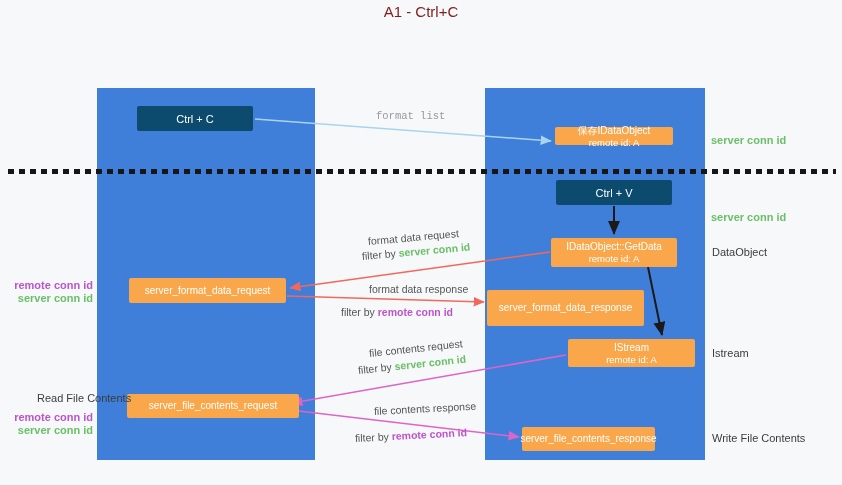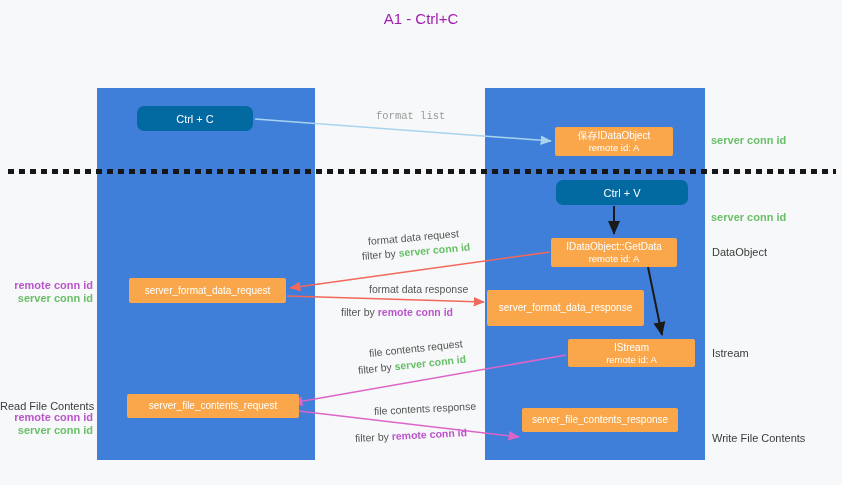--- a/index.html
+++ b/index.html
@@ -1,34 +1,34 @@
 <!DOCTYPE html>
 <html><head>
 <meta charset="utf-8">
 <style>
   html,body{margin:0;padding:0;}
   body{background:#f7f8f9;font-family:"Liberation Sans", sans-serif;}
   .canvas{position:relative;width:842px;height:485px;background:#f7f8f9;overflow:hidden;}
 
-  .title{position:absolute;left:321px;top:8px;width:200px;text-align:center;color:#a21caf;font-size:15px;line-height:21px;}
+  .title{position:absolute;left:321px;top:1px;width:200px;text-align:center;color:#7f1d1d;font-size:15px;line-height:21px;}
 
   .lane-header{position:absolute;width:140px;text-align:center;color:#4a4a4a;font-size:11px;line-height:14px;}
 
   .lane{position:absolute;background:#3f7fd9;}
   .lane-left{left:97px;top:88px;width:218px;height:372px;}
   .lane-right{left:485px;top:88px;width:220px;height:372px;}
 
   .divider{position:absolute;left:8px;top:169px;width:828px;height:5px;z-index:3;
     background:repeating-linear-gradient(90deg,#161616 0 6px,transparent 6px 11px);}
 
   .arrows{position:absolute;left:0;top:0;z-index:4;pointer-events:none;}
 
   .box{position:absolute;z-index:5;display:flex;flex-direction:column;align-items:center;justify-content:center;
        color:#fff;text-align:center;border-radius:2px;}
-  .box-green{background:#0369a1;font-size:11px;border-radius:7px;}
+  .box-green{background:#0c4a6e;font-size:11px;}
   .box-orange{background:#f9a74a;}
   .box .l1{font-size:10px;line-height:13px;}
   .box .l2{font-size:9.5px;line-height:12px;}
   .box .single{font-size:10px;line-height:12px;}
 
   .slabel{position:absolute;z-index:6;font-size:11px;color:#3c3c3c;white-space:nowrap;}
   .left-col{left:0;width:93px;text-align:right;}
   .green-t{color:#6abf69;font-weight:bold;}
   .purple-t{color:#bb55cc;font-weight:bold;}
 
@@ -76,26 +76,26 @@
     <line x1="287" y1="296" x2="484" y2="302" stroke="#f2695c" stroke-width="1.6" marker-end="url(#m-red)"></line>
     <line x1="648" y1="267" x2="662" y2="335" stroke="#1a1a1a" stroke-width="2" marker-end="url(#m-black)"></line>
     <line x1="566" y1="355" x2="292" y2="403" stroke="#de64c8" stroke-width="1.6" marker-end="url(#m-pink)"></line>
     <line x1="290" y1="410" x2="519" y2="437" stroke="#de64c8" stroke-width="1.6" marker-end="url(#m-pink)"></line>
   </svg>
 
   <div class="box box-green" style="left:137px;top:106px;width:116px;height:25px;">
     <span>Ctrl + C</span>
   </div>
 
-  <div class="box box-orange" style="left:555px;top:127px;width:118px;height:29px;">
+  <div class="box box-orange" style="left:555px;top:127px;width:118px;height:18px;">
     <span class="l1">保存IDataObject</span>
     <span class="l2">remote id: A</span>
   </div>
 
-  <div class="box box-green" style="left:556px;top:180px;width:132px;height:25px;">
+  <div class="box box-green" style="left:556px;top:180px;width:116px;height:25px;">
     <span>Ctrl + V</span>
   </div>
 
   <div class="box box-orange" style="left:551px;top:238px;width:126px;height:29px;">
     <span class="l1">IDataObject::GetData</span>
     <span class="l2">remote id: A</span>
   </div>
 
   <div class="box box-orange" style="left:129px;top:278px;width:157px;height:25px;">
     <span class="single">server_format_data_request</span>
@@ -107,33 +107,33 @@
 
   <div class="box box-orange" style="left:568px;top:339px;width:127px;height:28px;">
     <span class="l1">IStream</span>
     <span class="l2">remote id: A</span>
   </div>
 
   <div class="box box-orange" style="left:127px;top:394px;width:172px;height:24px;">
     <span class="single">server_file_contents_request</span>
   </div>
 
-  <div class="box box-orange" style="left:522px;top:408px;width:156px;height:24px;">
+  <div class="box box-orange" style="left:522px;top:427px;width:133px;height:24px;">
     <span class="single">server_file_contents_response</span>
   </div>
 
   <div class="slabel green-t" style="left:711px;top:134px;">server conn id</div>
   <div class="slabel green-t" style="left:711px;top:211px;">server conn id</div>
   <div class="slabel" style="left:712px;top:246px;">DataObject</div>
   <div class="slabel" style="left:712px;top:347px;">Istream</div>
   <div class="slabel" style="left:712px;top:432px;">Write File Contents</div>
 
   <div class="slabel left-col purple-t" style="top:279px;">remote conn id</div>
   <div class="slabel left-col green-t" style="top:292px;">server conn id</div>
-  <div class="slabel left-col" style="top:400px;">Read File Contents</div>
+  <div class="slabel left-col" style="top:392px;padding-left:37px;">Read File Contents</div>
   <div class="slabel left-col purple-t" style="top:411px;">remote conn id</div>
   <div class="slabel left-col green-t" style="top:424px;">server conn id</div>
 
   <div class="alabel gray-t" style="left:376px;top:110px;font-family:Liberation Mono, monospace;">format list</div>
 
   <div class="alabel rot5" style="left:368px;top:235px;">format data request</div>
   <div class="alabel rot5" style="left:362px;top:250px;">
     <span>filter by </span><span class="green-t">server conn id</span>
   </div>
 

